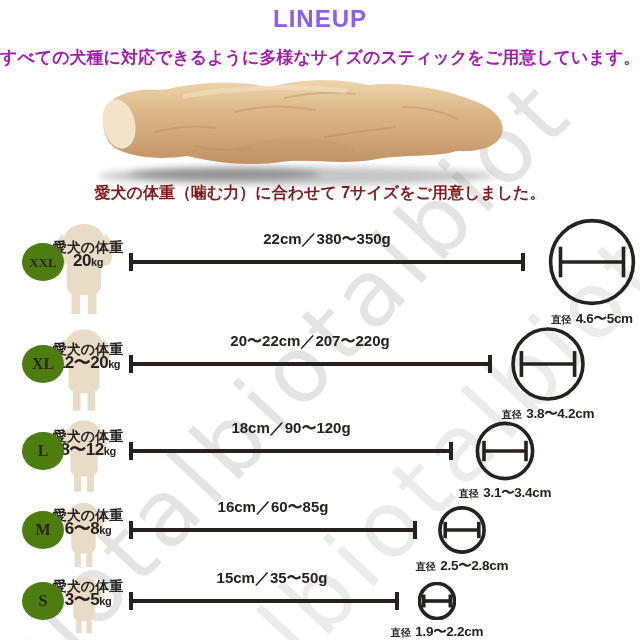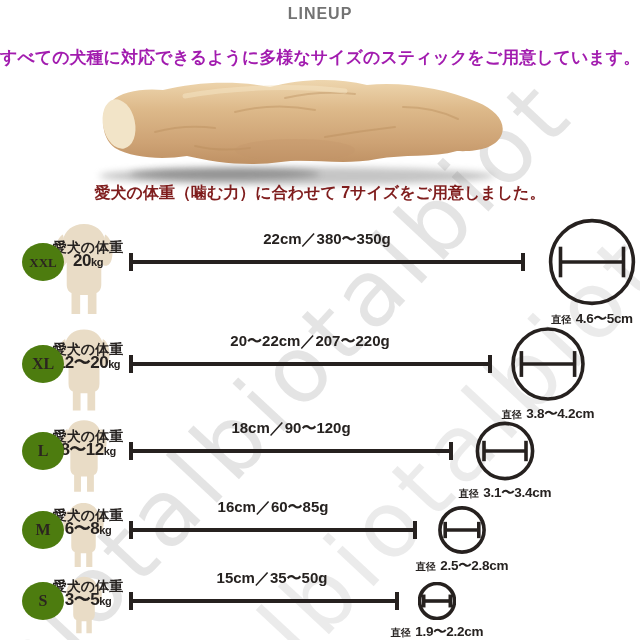--- a/index.html
+++ b/index.html
@@ -13,21 +13,21 @@
     position:absolute;font-size:92px;letter-spacing:7px;font-weight:400;
     color:rgba(165,165,165,.30);white-space:nowrap;
     transform:rotate(-47deg);transform-origin:0 50%;pointer-events:none;z-index:1;
     font-family:"DejaVu Sans",sans-serif;
   }
   .wm.a{left:-60px;top:700px;}
   .wm.b{left:30px;top:855px;color:rgba(165,165,165,.22);}
   
   .title{
     position:absolute;top:5px;left:0;width:640px;text-align:center;
-    font-size:16px;font-weight:700;letter-spacing:1px;color:#737373;z-index:3;
+    font-size:24px;font-weight:700;letter-spacing:1px;color:#8b5cf6;z-index:3;
   }
   .subtitle{
     position:absolute;top:46px;left:0;width:640px;text-align:center;
     font-size:17px;font-weight:700;color:#a21caf;z-index:3;white-space:nowrap;
   }
   .caption{
     position:absolute;top:183px;left:0;width:640px;text-align:center;
     font-size:16px;font-weight:700;color:#7f1d1d;z-index:3;
   }
   

